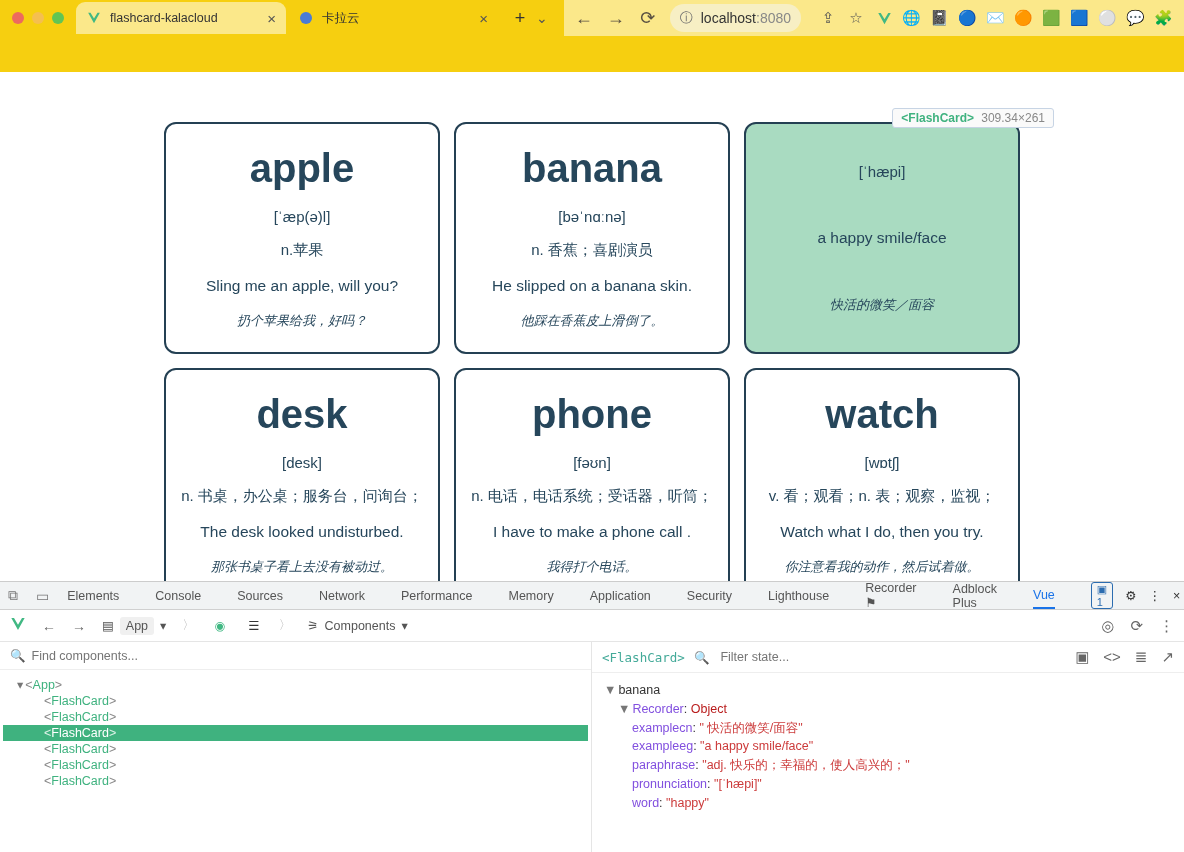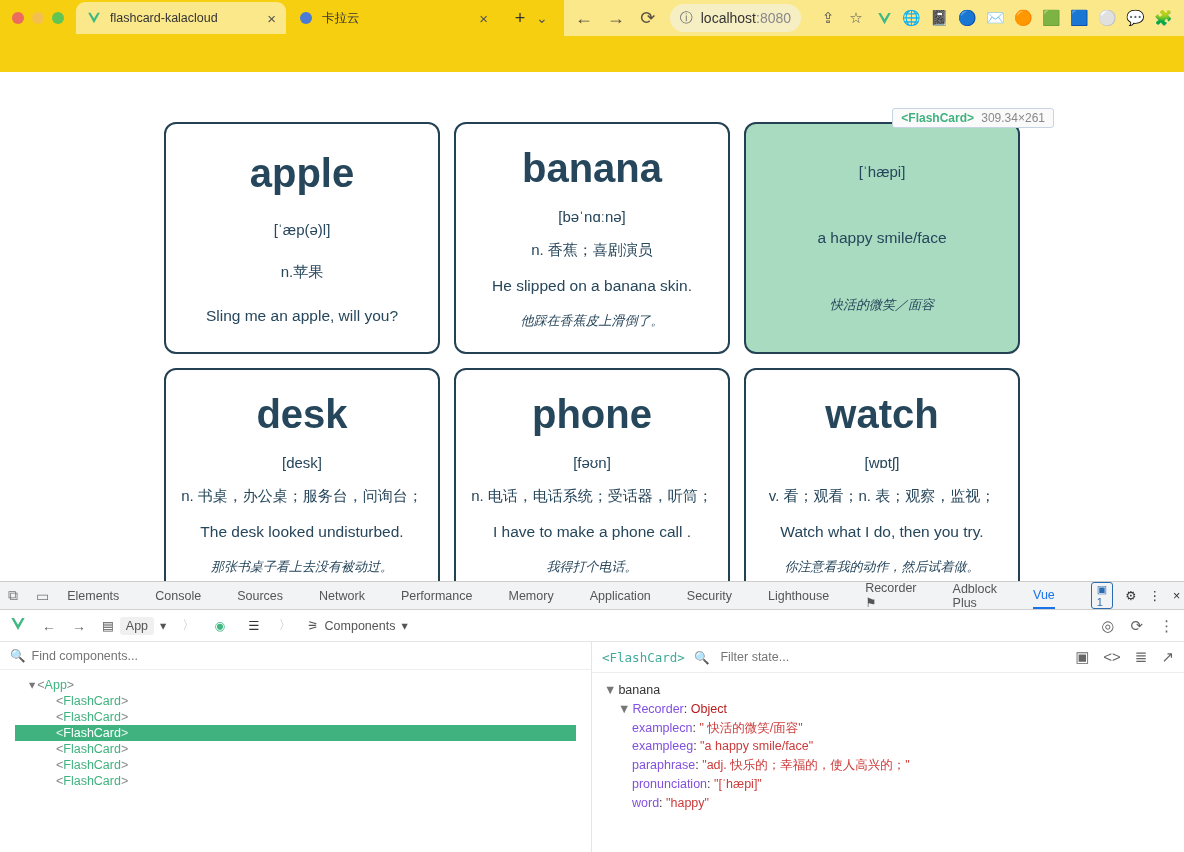--- a/index.html
+++ b/index.html
@@ -58,21 +58,21 @@
   .dt-bar .crumb .sel { background: #f0f0f0; padding: 2px 6px; border-radius: 3px; }
   .dt-bar .sep { color: #bbb; }
   .dt-bar .pill2 { width: 18px; height: 18px; display: inline-flex; align-items: center; justify-content: center; }
   .dt-bar .green { color: #41b883; }
   .dt-bar .right { margin-left: auto; display: flex; gap: 16px; color: #666; font-size: 15px; }
 
   .dt-body { flex: 1; display: flex; background: #fff; min-height: 0; }
   .dt-left { width: 592px; border-right: 1px solid #e5e5e5; display: flex; flex-direction: column; }
   .find { display: flex; align-items: center; gap: 6px; padding: 6px 10px; border-bottom: 1px solid #eee; color: #999; }
   .find input { border: none; outline: none; font-size: 12.5px; color: #555; width: 100%; }
-  .tree { flex: 1; padding: 6px 15px; font-family: Menlo, Consolas, monospace; font-size: 12.5px; }
+  .tree { flex: 1; padding: 6px 3px; font-family: Menlo, Consolas, monospace; font-size: 12.5px; }
   .trow { padding: 1px 0 1px 14px; white-space: pre; color: #3fb27f; cursor: pointer; }
   .trow .ang { color: #888; }
   .trow.sel { background: #3fb27f; color: #fff; }
   .trow.sel .ang { color: #dff3e9; }
 
   .dt-right { flex: 1; display: flex; flex-direction: column; }
   .rhead { display: flex; align-items: center; gap: 10px; padding: 6px 10px; border-bottom: 1px solid #eee; }
   .rhead .title { color: #4a9; font-family: Menlo, monospace; }
   .rhead input { border: none; outline: none; font-size: 12.5px; color: #555; flex: 1; }
   .rhead .ricons { display: flex; gap: 14px; color: #666; font-size: 15px; }
@@ -151,20 +151,21 @@
 <div class="page">
   <div class="pill">
     <b>&lt;FlashCard&gt;</b>&nbsp;<span>309.34×261</span>
   </div>
   <div class="grid" id="card-grid">
       <div class="card">
         <div class="word">apple</div>
         <div class="pron">[ˈæp(ə)l]</div>
         <div class="para">n.苹果</div>
         <div class="ex">Sling me an apple, will you?</div>
+        <div class="excn">扔个苹果给我，好吗？</div>
       </div>
       <div class="card">
         <div class="word">banana</div>
         <div class="pron">[bəˈnɑːnə]</div>
         <div class="para">n. 香蕉；喜剧演员</div>
         <div class="ex">He slipped on a banana skin.</div>
         <div class="excn">他踩在香蕉皮上滑倒了。</div>
       </div>
       <div class="card hl">
         <div class="pron">[ˈhæpi]</div>

